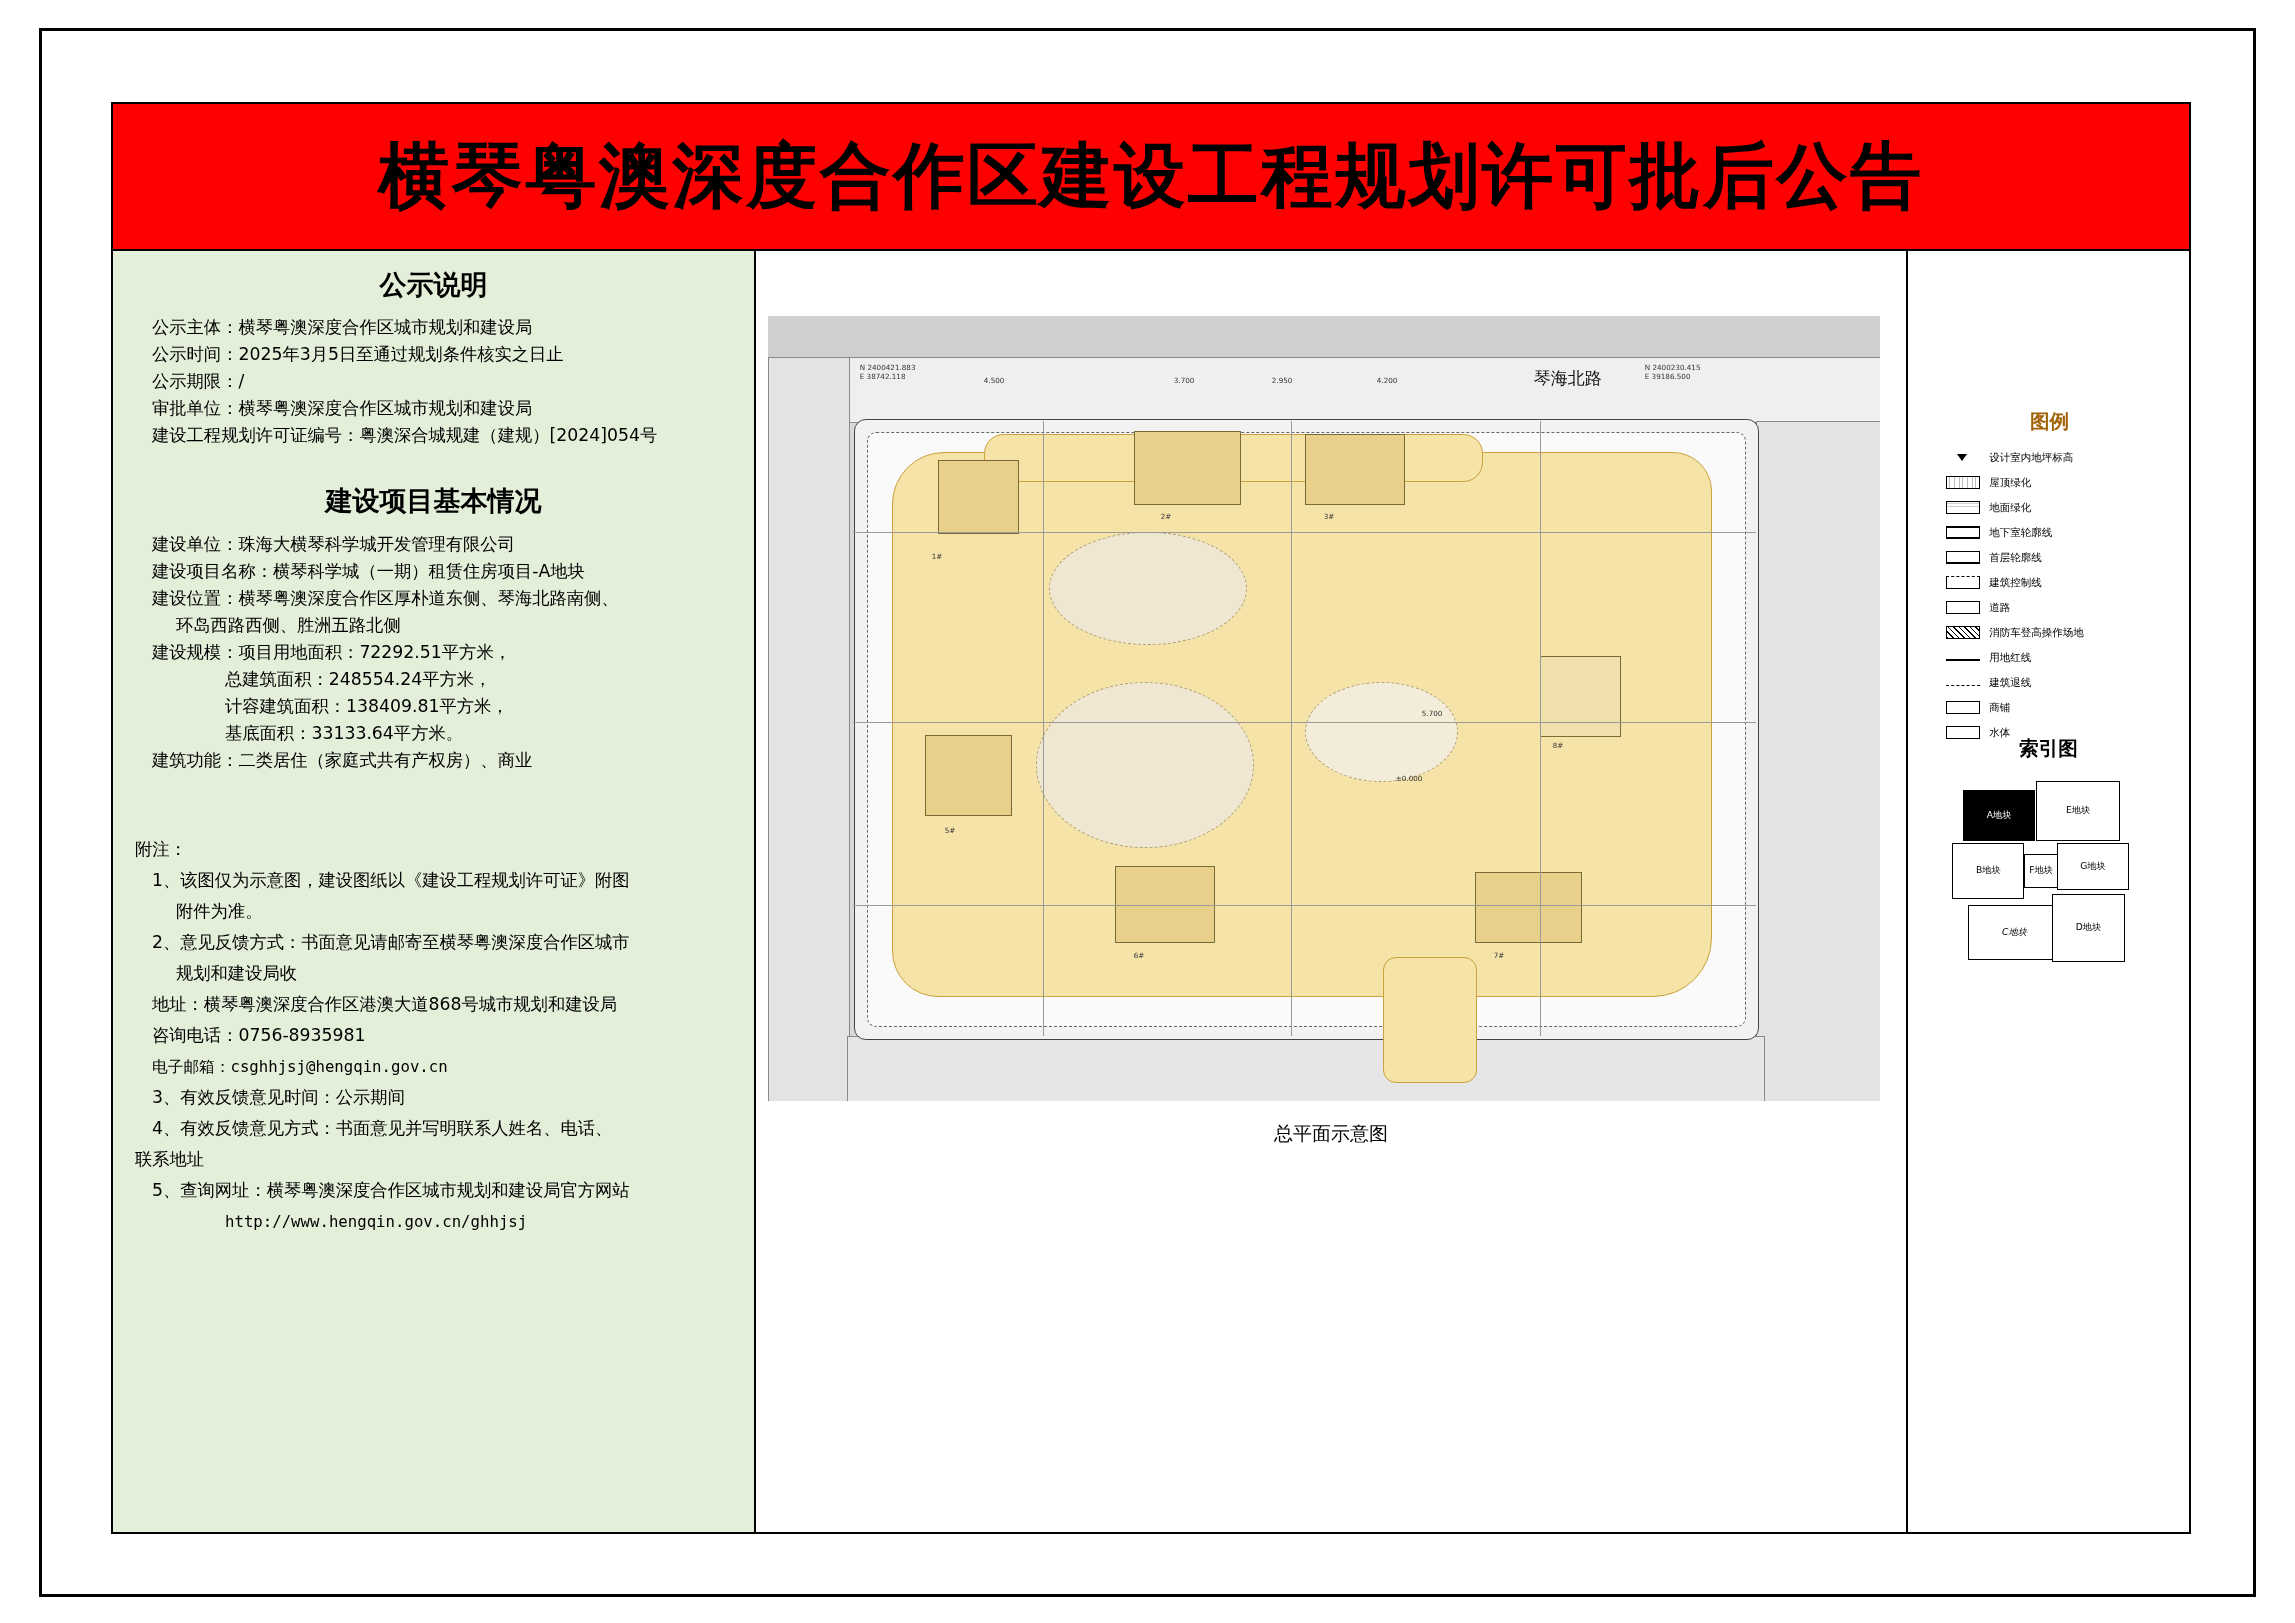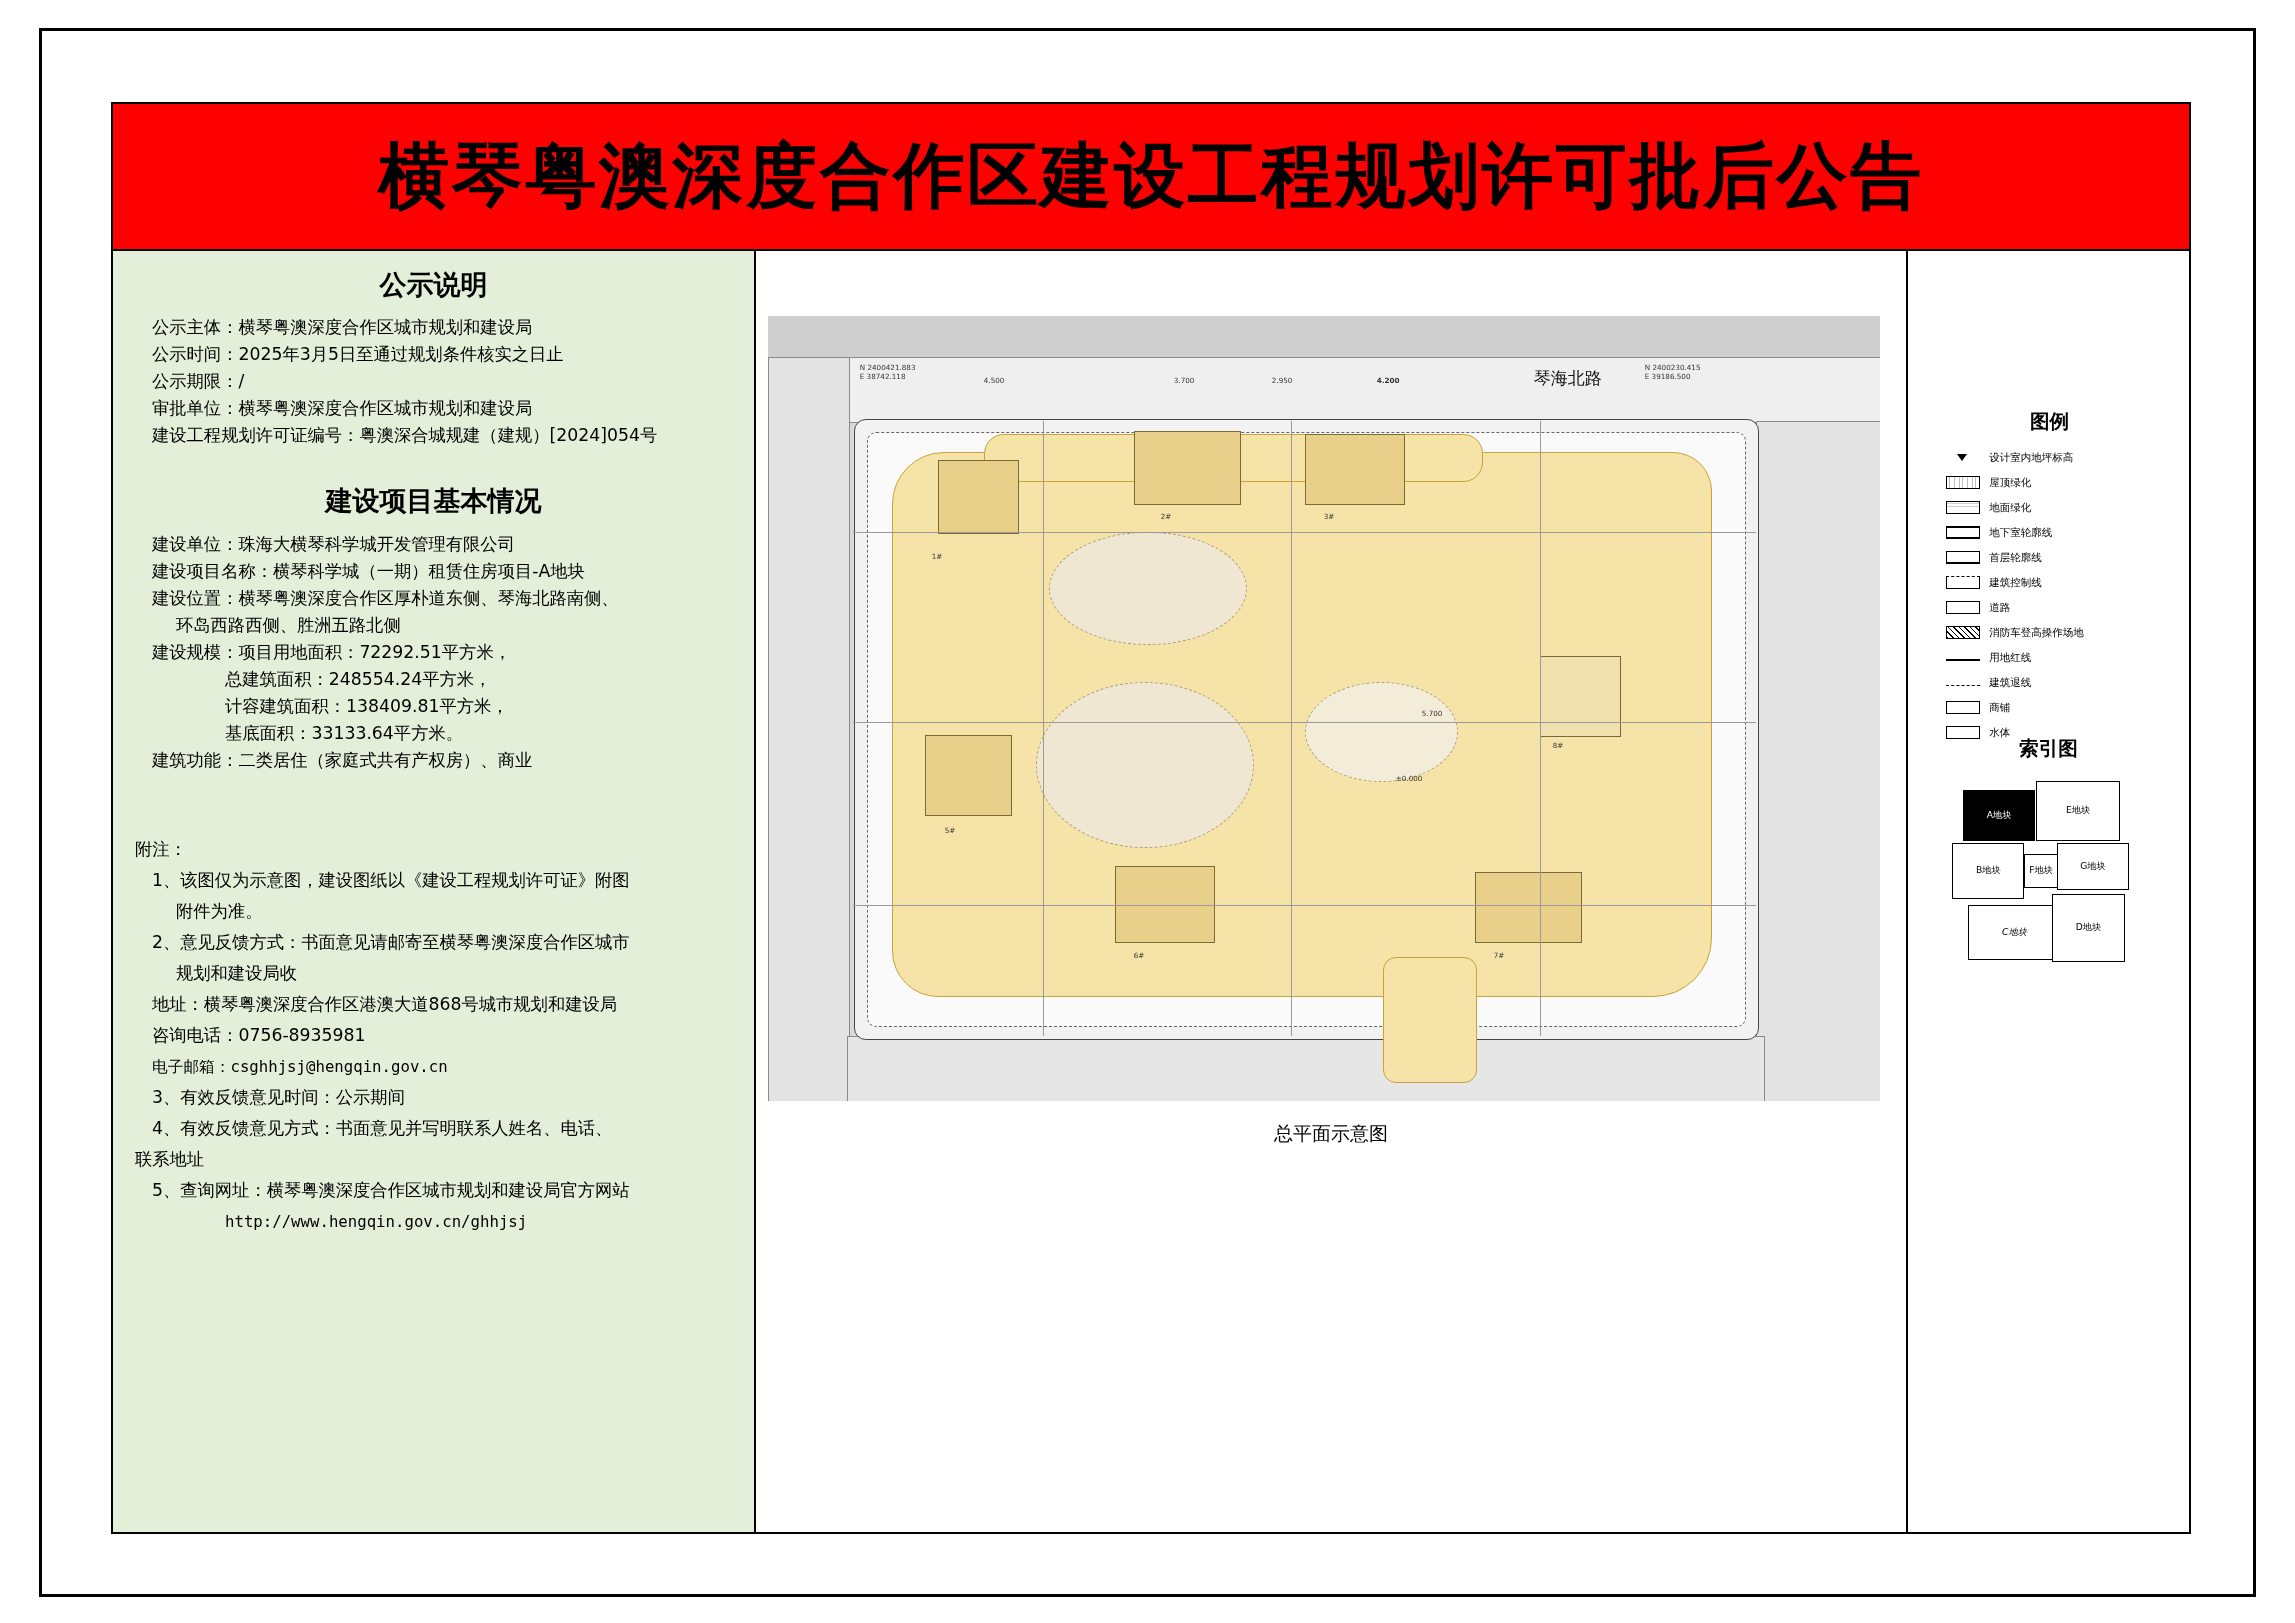--- a/index.html
+++ b/index.html
@@ -198,21 +198,21 @@
     position: absolute;
     left: 13px;
     top: 157px;
     width: 257px;
   }
   .legend-title {
     text-align: center;
     font-size: 19.6px;
     font-weight: bold;
     font-family: "DejaVu Sans", sans-serif;
-    color: #000000;
+    color: #a16207;
     margin-bottom: 10.5px;
   }
   .legend-row {
     display: flex;
     align-items: center;
     height: 25px;
     padding-left: 25px;
   }
   .legend-swatch {
     width: 34px;
@@ -368,21 +368,21 @@
           <div class="thin-line v" style="left:523px;top:105px;width:0.7px;height:615px;"></div>
           <div class="thin-line v" style="left:772px;top:105px;width:0.7px;height:615px;"></div>
 
           <div class="plan-label" style="left:92px;top:47px;">N 2400421.883</div>
           <div class="plan-label" style="left:92px;top:56px;">E 38742.118</div>
           <div class="plan-label" style="left:877px;top:47px;">N 2400230.415</div>
           <div class="plan-label" style="left:877px;top:56px;">E 39186.500</div>
           <div class="plan-label" style="left:216px;top:60px;">4.500</div>
           <div class="plan-label" style="left:406px;top:60px;">3.700</div>
           <div class="plan-label" style="left:504px;top:60px;">2.950</div>
-          <div class="plan-label" style="left:609px;top:60px;font-weight:bold;">4.200</div>
+          <div class="plan-label" style="left:609px;top:60px;">4.200</div>
           <div class="plan-label" style="left:164px;top:236px;">1#</div>
           <div class="plan-label" style="left:393px;top:196px;">2#</div>
           <div class="plan-label" style="left:556px;top:196px;">3#</div>
           <div class="plan-label" style="left:177px;top:510px;">5#</div>
           <div class="plan-label" style="left:366px;top:635px;">6#</div>
           <div class="plan-label" style="left:726px;top:635px;">7#</div>
           <div class="plan-label" style="left:785px;top:425px;">8#</div>
           <div class="plan-label" style="left:628px;top:458px;">±0.000</div>
           <div class="plan-label" style="left:654px;top:393px;">5.700</div>
         </div>

